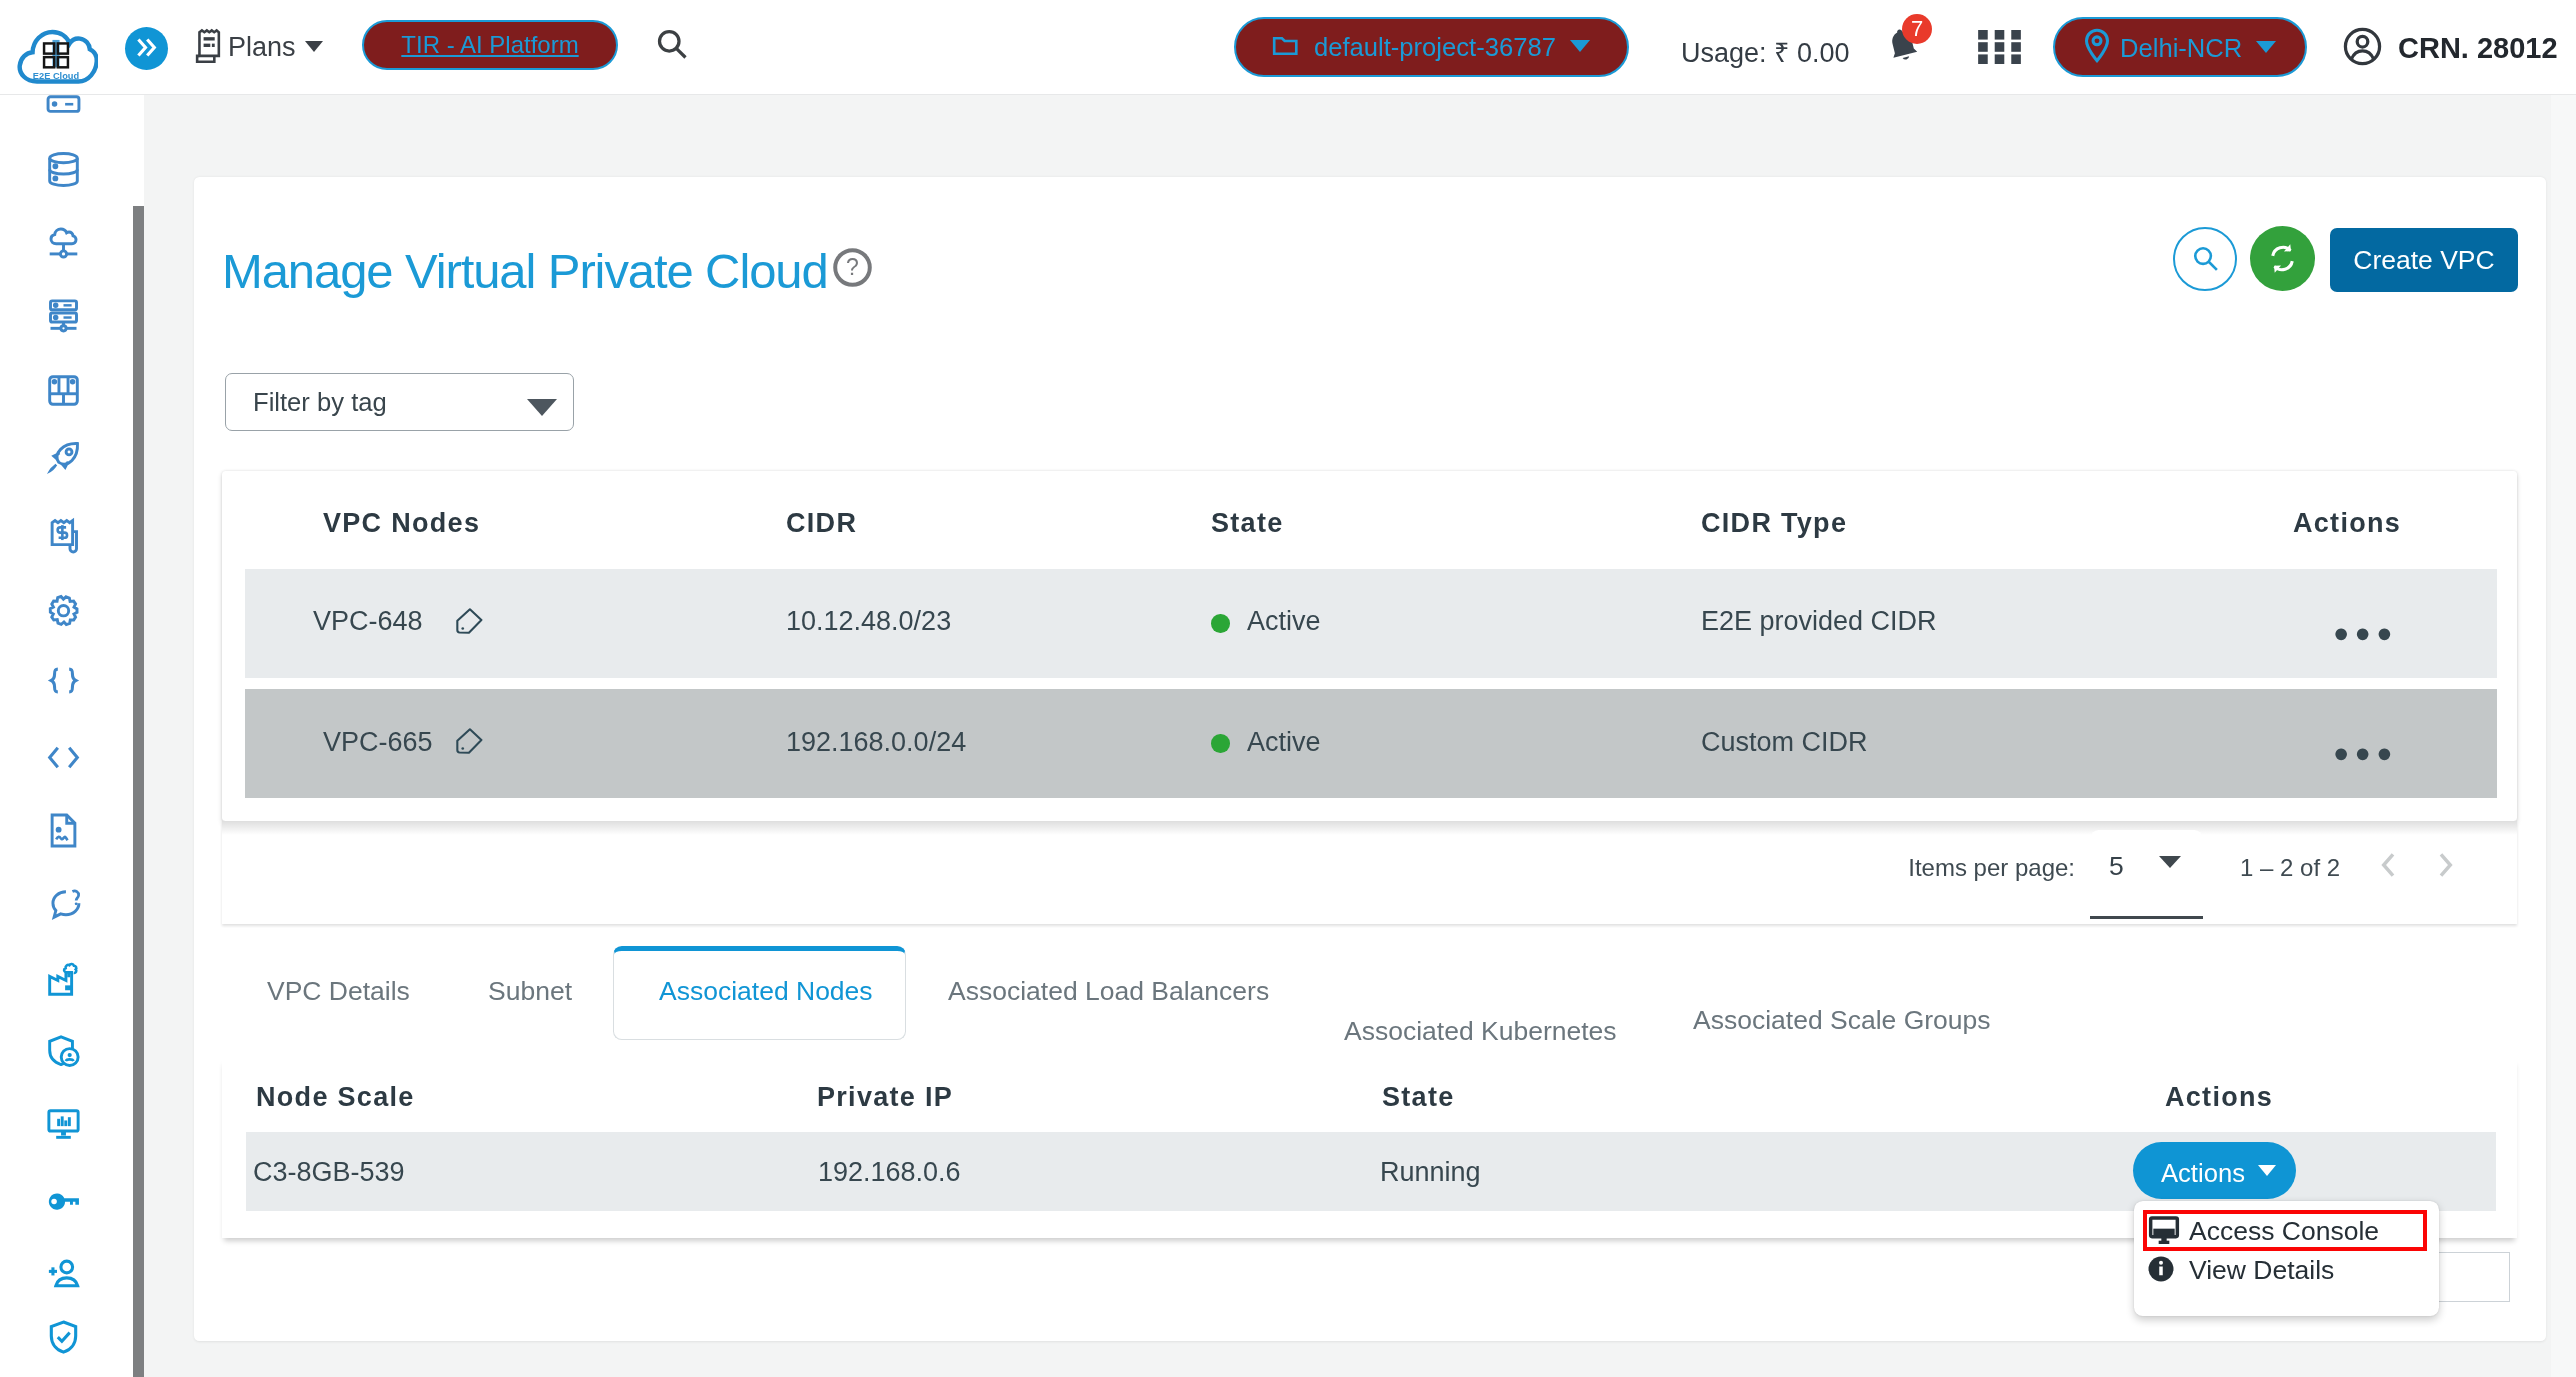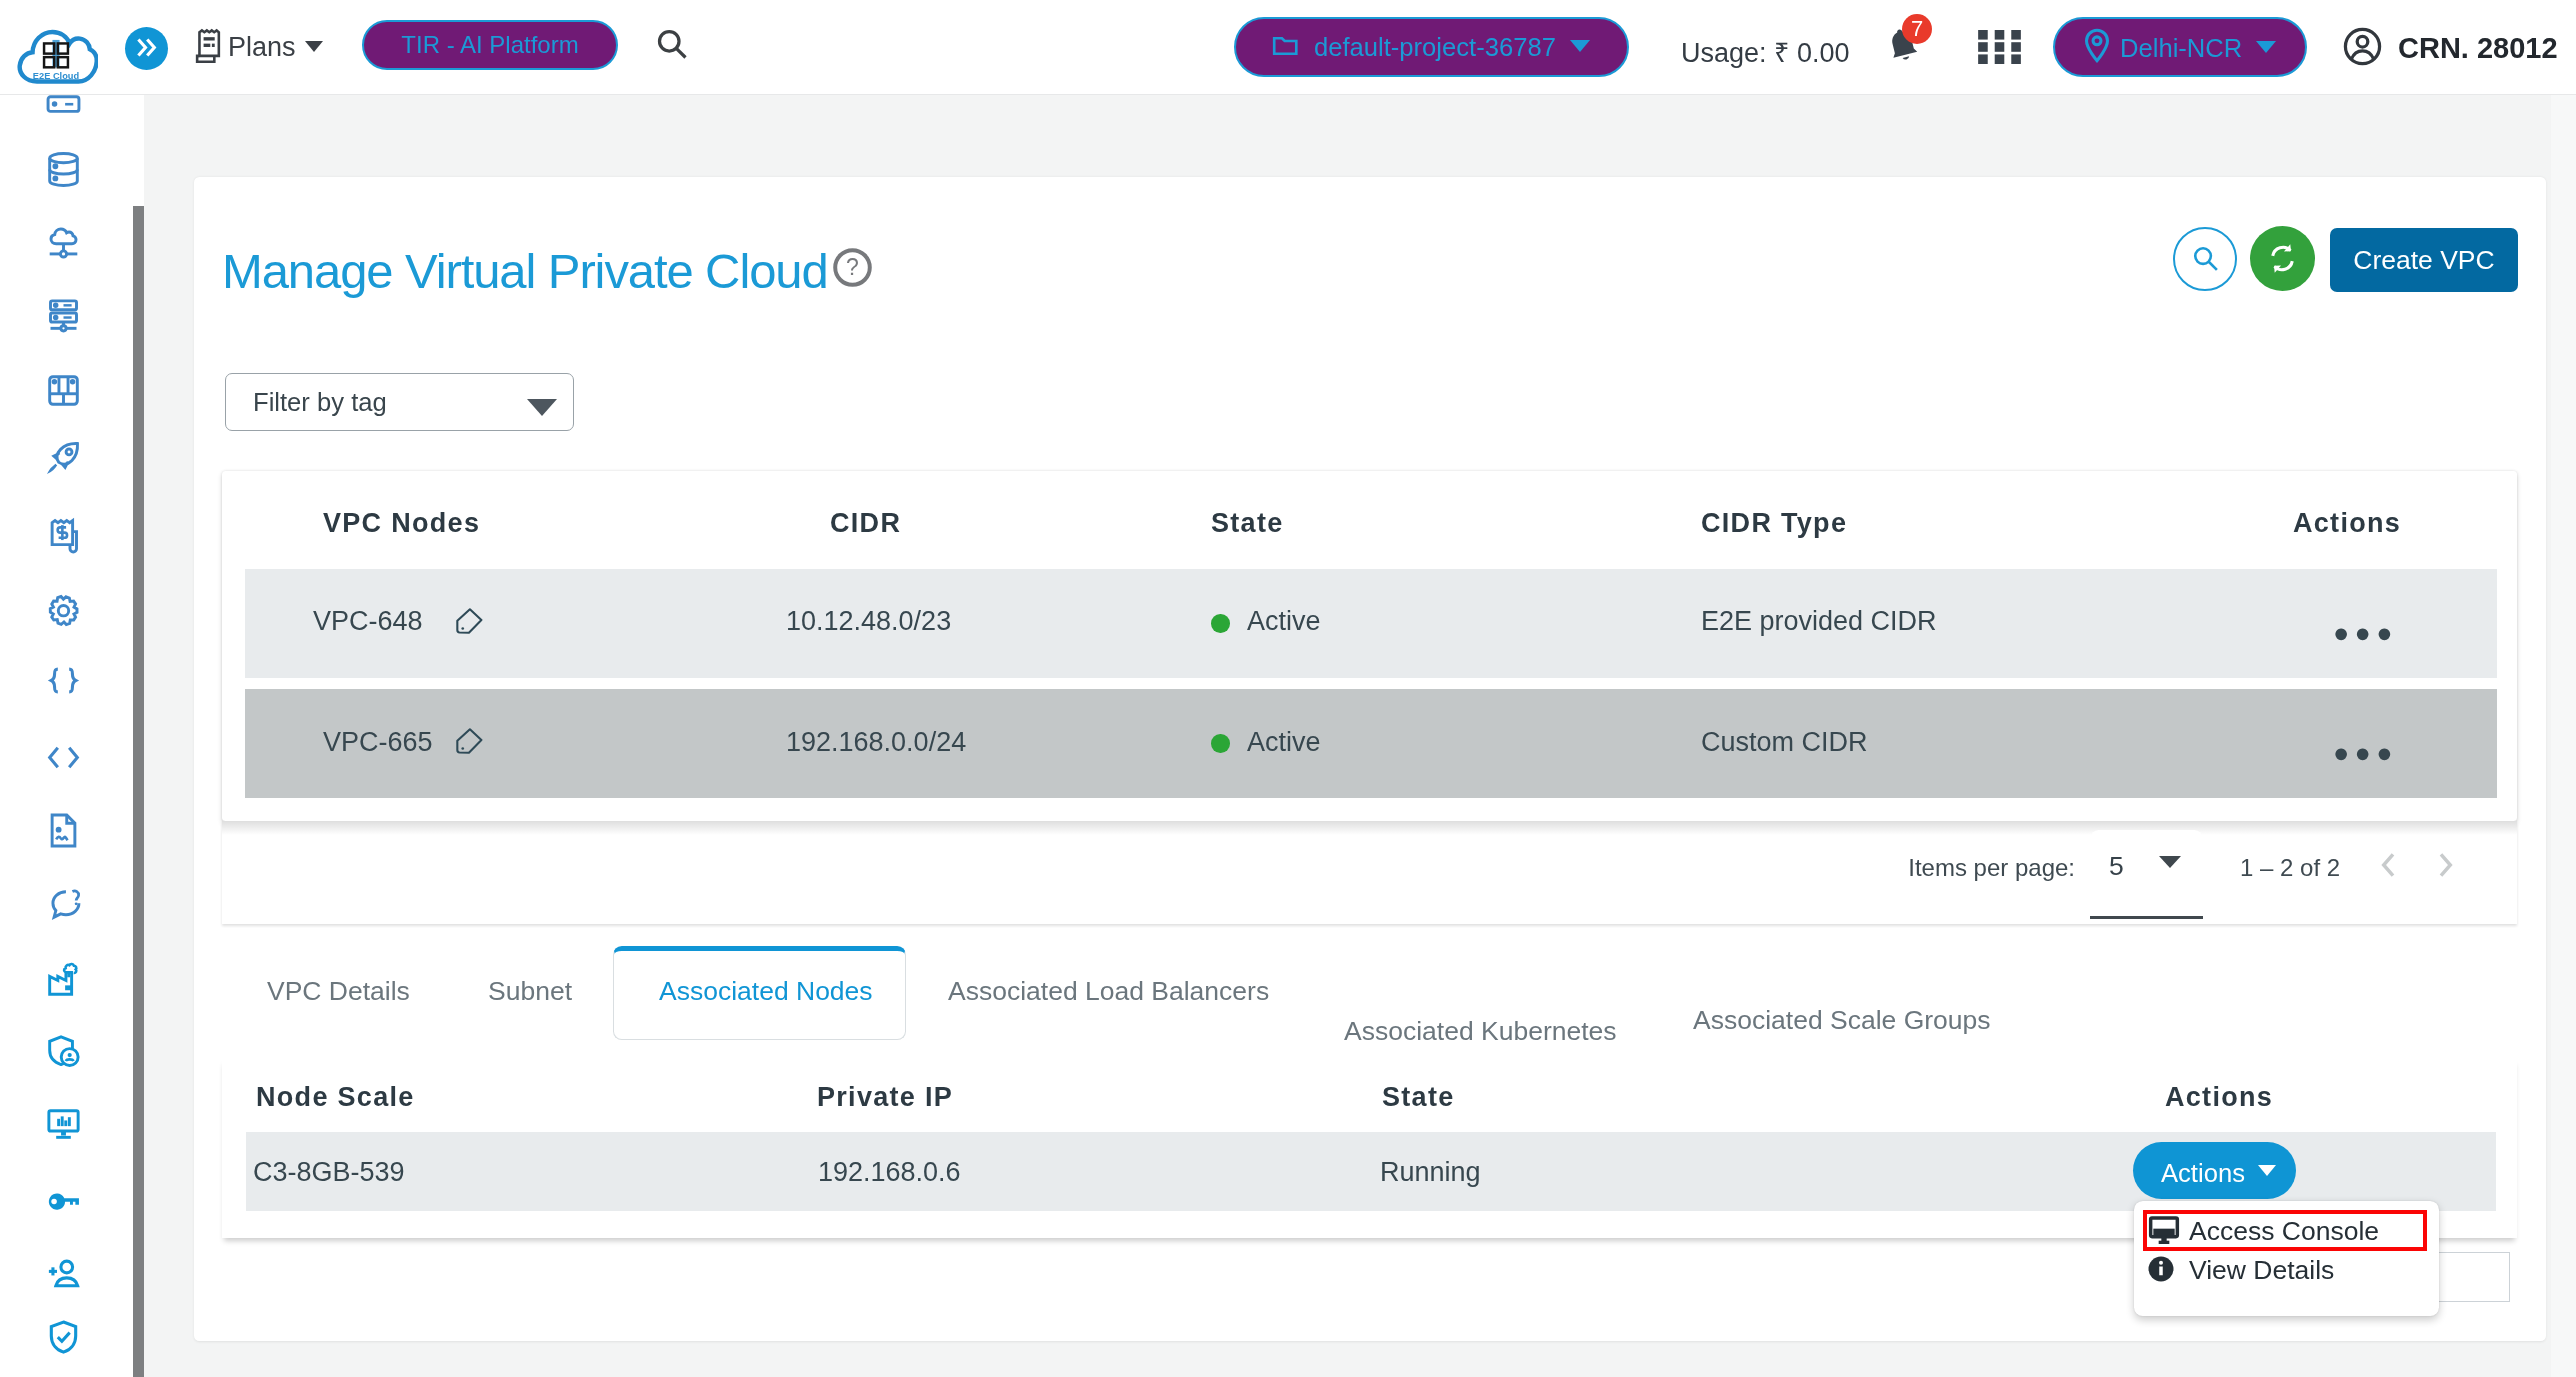--- a/index.html
+++ b/index.html
@@ -1,19 +1,19 @@
 <!DOCTYPE html>
 <html style="font-size:14px"><head>
 <meta charset="utf-8">
 <style>
   * { margin:0; padding:0; box-sizing:border-box; }
   html,body { width:2576px; height:1377px; overflow:hidden; }
   body { font-family:"Liberation Sans", sans-serif; background:#f3f4f4; position:relative; }
   .abs { position:absolute; }
-  .pill { border:2.2px solid #1b9ad6; border-radius:35px; display:flex; align-items:center; justify-content:center; color:#1b9ad6; background:#701a75; }
+  .pill { border:2.2px solid #1b9ad6; border-radius:35px; display:flex; align-items:center; justify-content:center; color:#1b9ad6; background:#7f1d1d;text-decoration:underline; }
   .hdrtxt { color:#3b454e; }
   svg { display:block; }
 </style>
 </head>
 <body>
 
 <div class="abs" style="left:2551px; top:95px; width:25px; height:1282px; background:#f7f8f8;"></div>
 
 <div class="abs" style="left:0; top:95px; width:133px; height:1282px; background:#fff;"></div>
 <div class="abs" style="left:133px; top:95px; width:10.6px; height:1282px; background:#fff;"></div>
@@ -256,21 +256,21 @@
   <span style="color:#fff; font-size:26.5px;">Create VPC</span>
 </div>
 
 <div class="abs" style="left:225px; top:373px; width:349px; height:58px; border:1.8px solid #99a2a8; border-radius:7px; background:#fff;"></div>
 <div class="abs" style="left:253px; top:388px; font-size:25.6px; color:#39454c;">Filter by tag</div>
 <div class="abs" style="left:527px; top:399px; width:0; height:0; border-left:15px solid transparent; border-right:15px solid transparent; border-top:17px solid #4d565e;"></div>
 
 <div class="abs" style="left:222px; top:471px; width:2295px; height:350px; background:#fff; border-radius:3.5px; box-shadow:0 2.6px 5.3px rgba(0,0,0,0.16), 0 0.9px 2.6px rgba(0,0,0,0.1);"></div>
 
 <div class="abs" style="left:323px; top:508px; font-size:27px; font-weight:bold; color:#2d3a43; letter-spacing:1.3px;">VPC Nodes</div>
-<div class="abs" style="left:786px; top:508px; font-size:27px; font-weight:bold; color:#2d3a43; letter-spacing:1.3px;margin-left:44px;">CIDR</div>
+<div class="abs" style="left:786px; top:508px; font-size:27px; font-weight:bold; color:#2d3a43; letter-spacing:1.3px;">CIDR</div>
 <div class="abs" style="left:1211px; top:508px; font-size:27px; font-weight:bold; color:#2d3a43; letter-spacing:1.3px;">State</div>
 <div class="abs" style="left:1701px; top:508px; font-size:27px; font-weight:bold; color:#2d3a43; letter-spacing:1.3px;">CIDR Type</div>
 <div class="abs" style="left:2293px; top:508px; font-size:27px; font-weight:bold; color:#2d3a43; letter-spacing:1.3px;">Actions</div>
 
 <div class="abs" style="left:245px; top:569px; width:2252px; height:109px; background:#e8ebed;"></div>
 <div class="abs" style="left:313px; top:606px; font-size:27px; color:#37474f;">VPC-648</div>
 <svg class="abs" style="left:456px; top:608px;" width="26.5" height="26.5" viewBox="0 0 24 24" fill="none" stroke="#2e4a57" stroke-width="1.9" stroke-linejoin="round">
   <path d="M12.6 1.2 L1.2 11.5 L1.2 20 Q1.2 22.1 3.2 22.2 L11.7 22.4 L23 10.9 Z"></path>
   <circle cx="6.1" cy="18.6" r="1.2" fill="#2e4a57" stroke="none"></circle>
 </svg>

